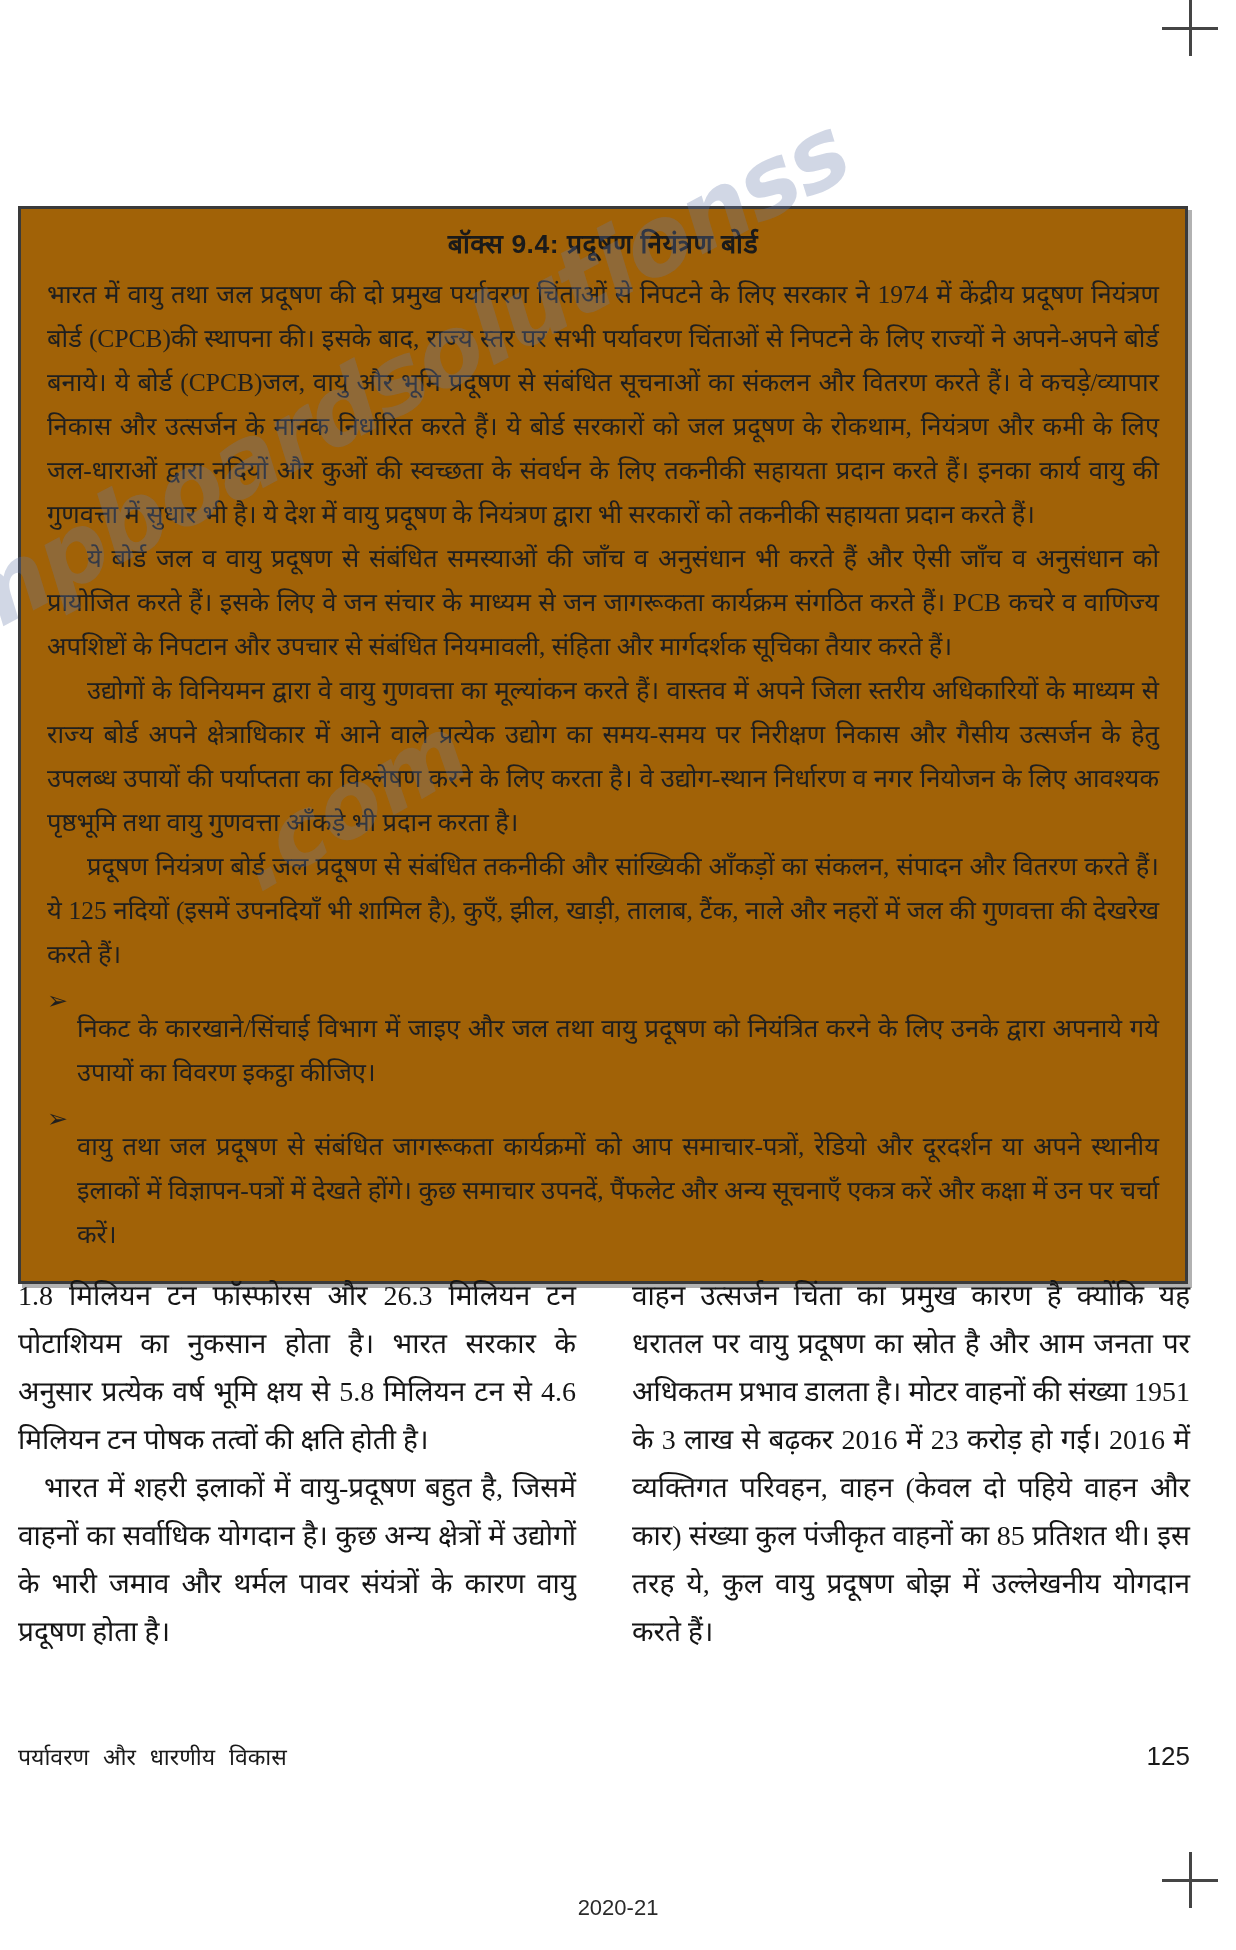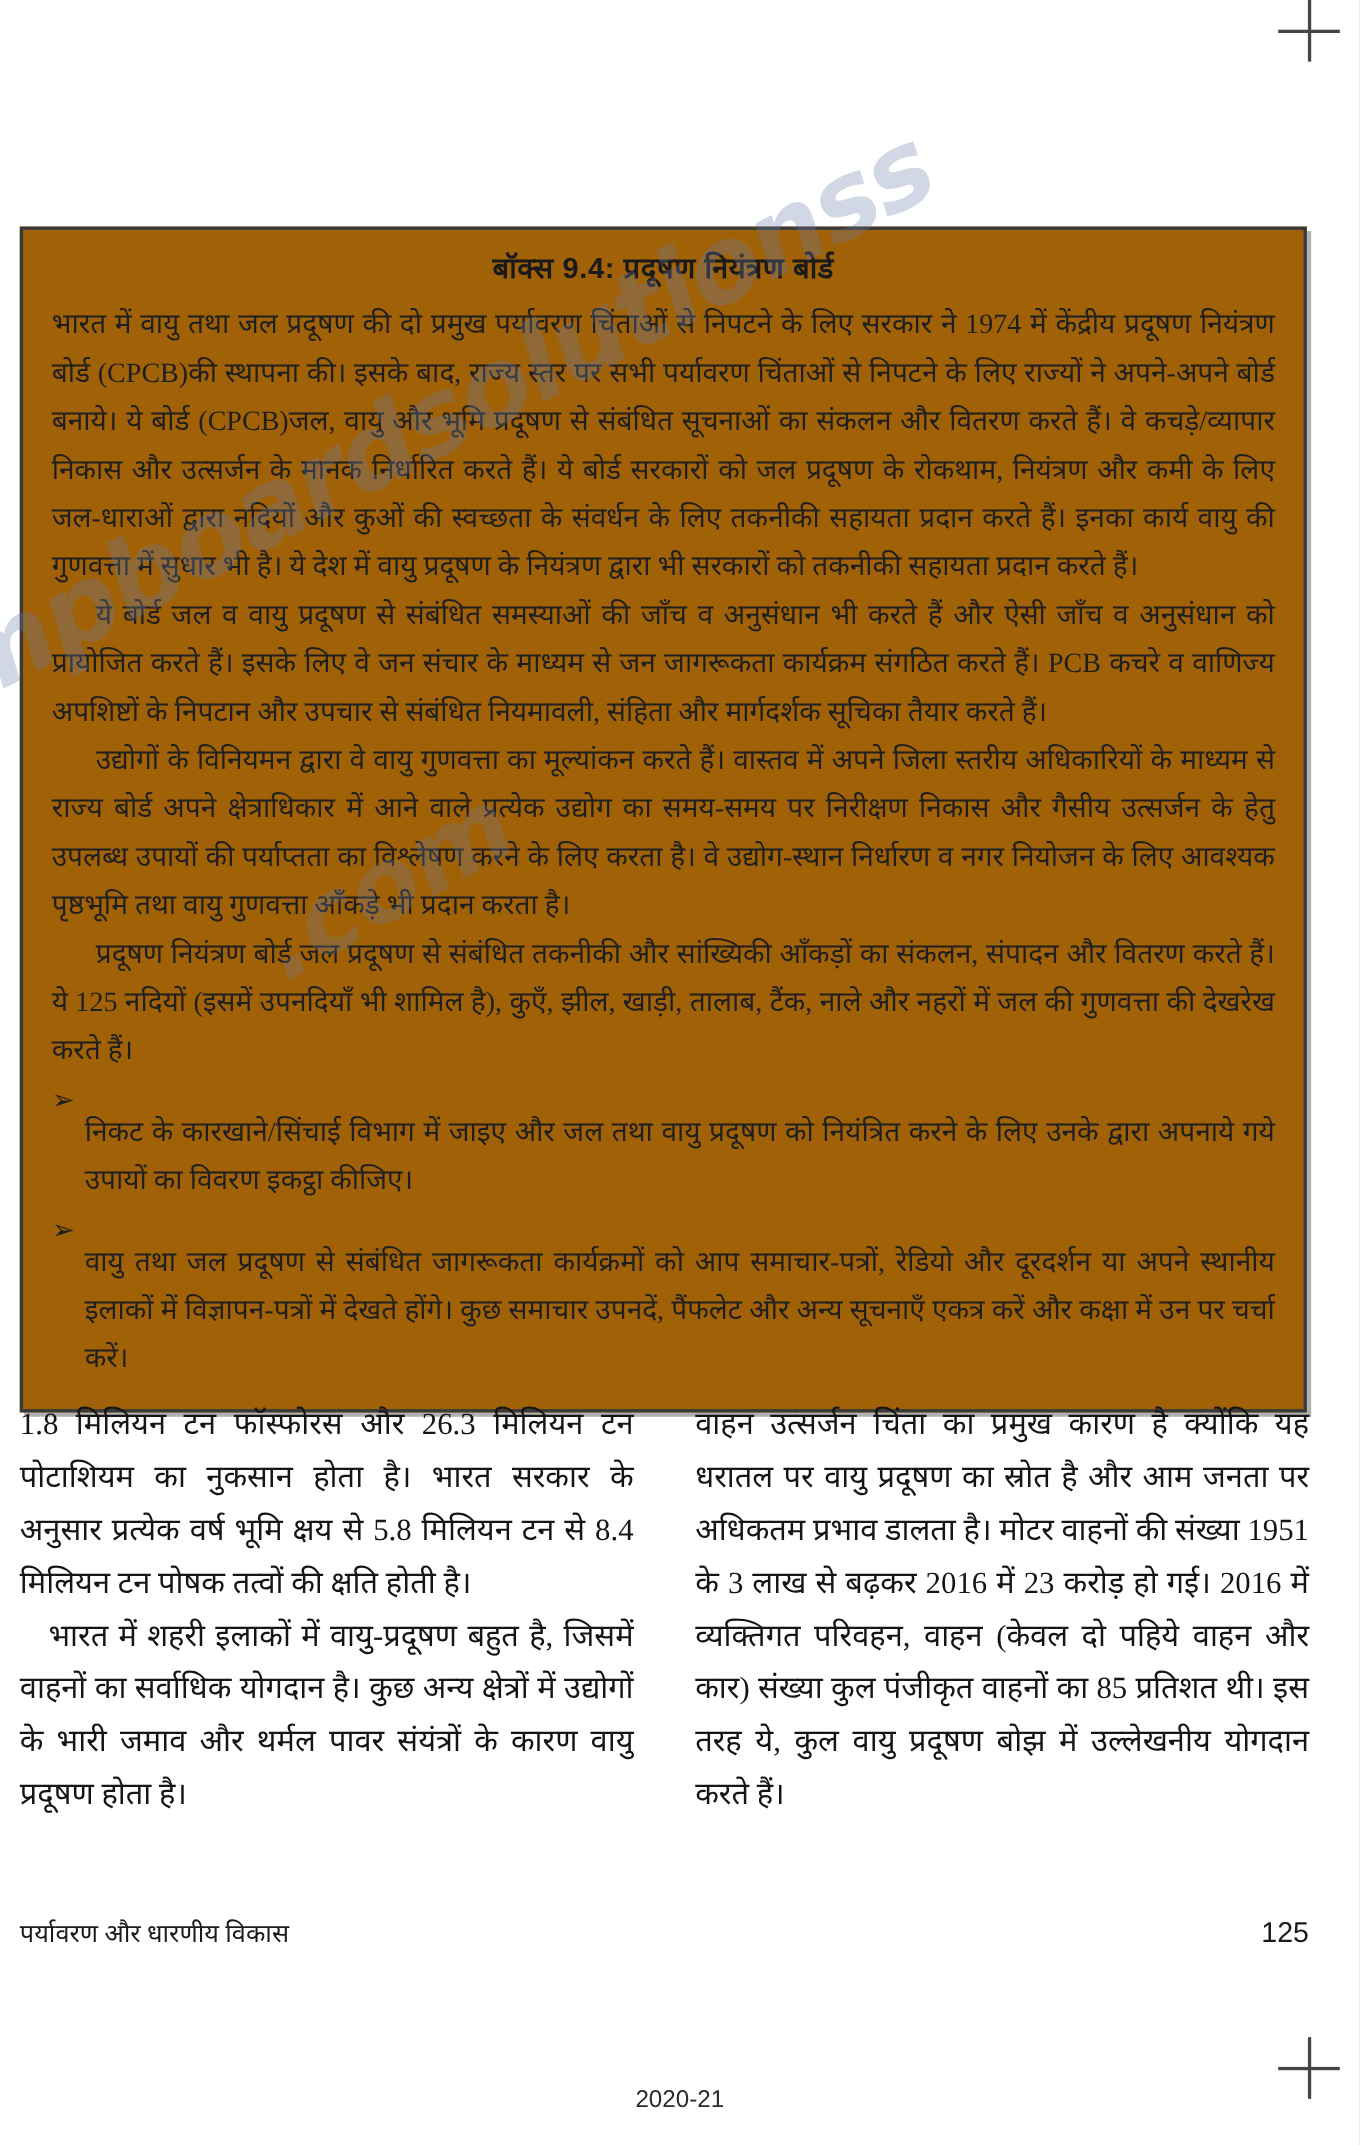--- a/index.html
+++ b/index.html
@@ -163,21 +163,21 @@
     left: 18px;
     top: 1740px;
     width: 1172px;
     display: flex;
     justify-content: space-between;
     align-items: baseline;
     z-index: 3;
   }
   .footer-left {
     font-size: 23px;
-    font-family: Liberation Serif, serif;
+    font-family: Liberation Mono, monospace;
     color: #1a1a1a;
   }
   .footer-right {
     font-size: 26px;
     font-family: "Liberation Sans", "DejaVu Sans", sans-serif;
     color: #1a1a1a;
   }
   .print-year {
     position: absolute;
     left: 0;
@@ -214,21 +214,21 @@
       <span class="bullet-text">निकट के कारखाने/सिंचाई विभाग में जाइए और जल तथा वायु प्रदूषण को नियंत्रित करने के लिए उनके द्वारा अपनाये गये उपायों का विवरण इकट्ठा कीजिए।</span>
     </div>
     <div class="bullet-row">
       <span class="bullet-glyph">➢</span>
       <span class="bullet-text">वायु तथा जल प्रदूषण से संबंधित जागरूकता कार्यक्रमों को आप समाचार-पत्रों, रेडियो और दूरदर्शन या अपने स्थानीय इलाकों में विज्ञापन-पत्रों में देखते होंगे। कुछ समाचार उपनदें, पैंफलेट और अन्य सूचनाएँ एकत्र करें और कक्षा में उन पर चर्चा करें।</span>
     </div>
   </section>
 
   <div class="columns">
     <div class="col">
-      <p>1.8 मिलियन टन फॉस्फोरस और 26.3 मिलियन टन पोटाशियम का नुकसान होता है। भारत सरकार के अनुसार प्रत्येक वर्ष भूमि क्षय से 5.8 मिलियन टन से 8.4 मिलियन टन पोषक तत्वों की क्षति होती है।</p>
+      <p>1.8 मिलियन टन फॉस्फोरस और 26.3 मिलियन टन पोटाशियम का नुकसान होता है। भारत सरकार के अनुसार प्रत्येक वर्ष भूमि क्षय से 5.8 मिलियन टन से 4.6 मिलियन टन पोषक तत्वों की क्षति होती है।</p>
       <p class="indent">भारत में शहरी इलाकों में वायु-प्रदूषण बहुत है, जिसमें वाहनों का सर्वाधिक योगदान है। कुछ अन्य क्षेत्रों में उद्योगों के भारी जमाव और थर्मल पावर संयंत्रों के कारण वायु प्रदूषण होता है।</p>
     </div>
     <div class="col">
       <p>वाहन उत्सर्जन चिंता का प्रमुख कारण है क्योंकि यह धरातल पर वायु प्रदूषण  का स्रोत है और आम जनता पर अधिकतम प्रभाव डालता है। मोटर वाहनों की संख्या 1951 के 3 लाख से बढ़कर 2016 में 23 करोड़ हो गई। 2016 में व्यक्तिगत परिवहन, वाहन (केवल दो पहिये वाहन और कार) संख्या कुल पंजीकृत वाहनों का 85 प्रतिशत थी। इस तरह ये, कुल वायु प्रदूषण बोझ में उल्लेखनीय योगदान करते हैं।</p>
     </div>
   </div>
 
   <div class="footer">
     <span class="footer-left">पर्यावरण और धारणीय विकास</span>
     <span class="footer-right">125</span>

